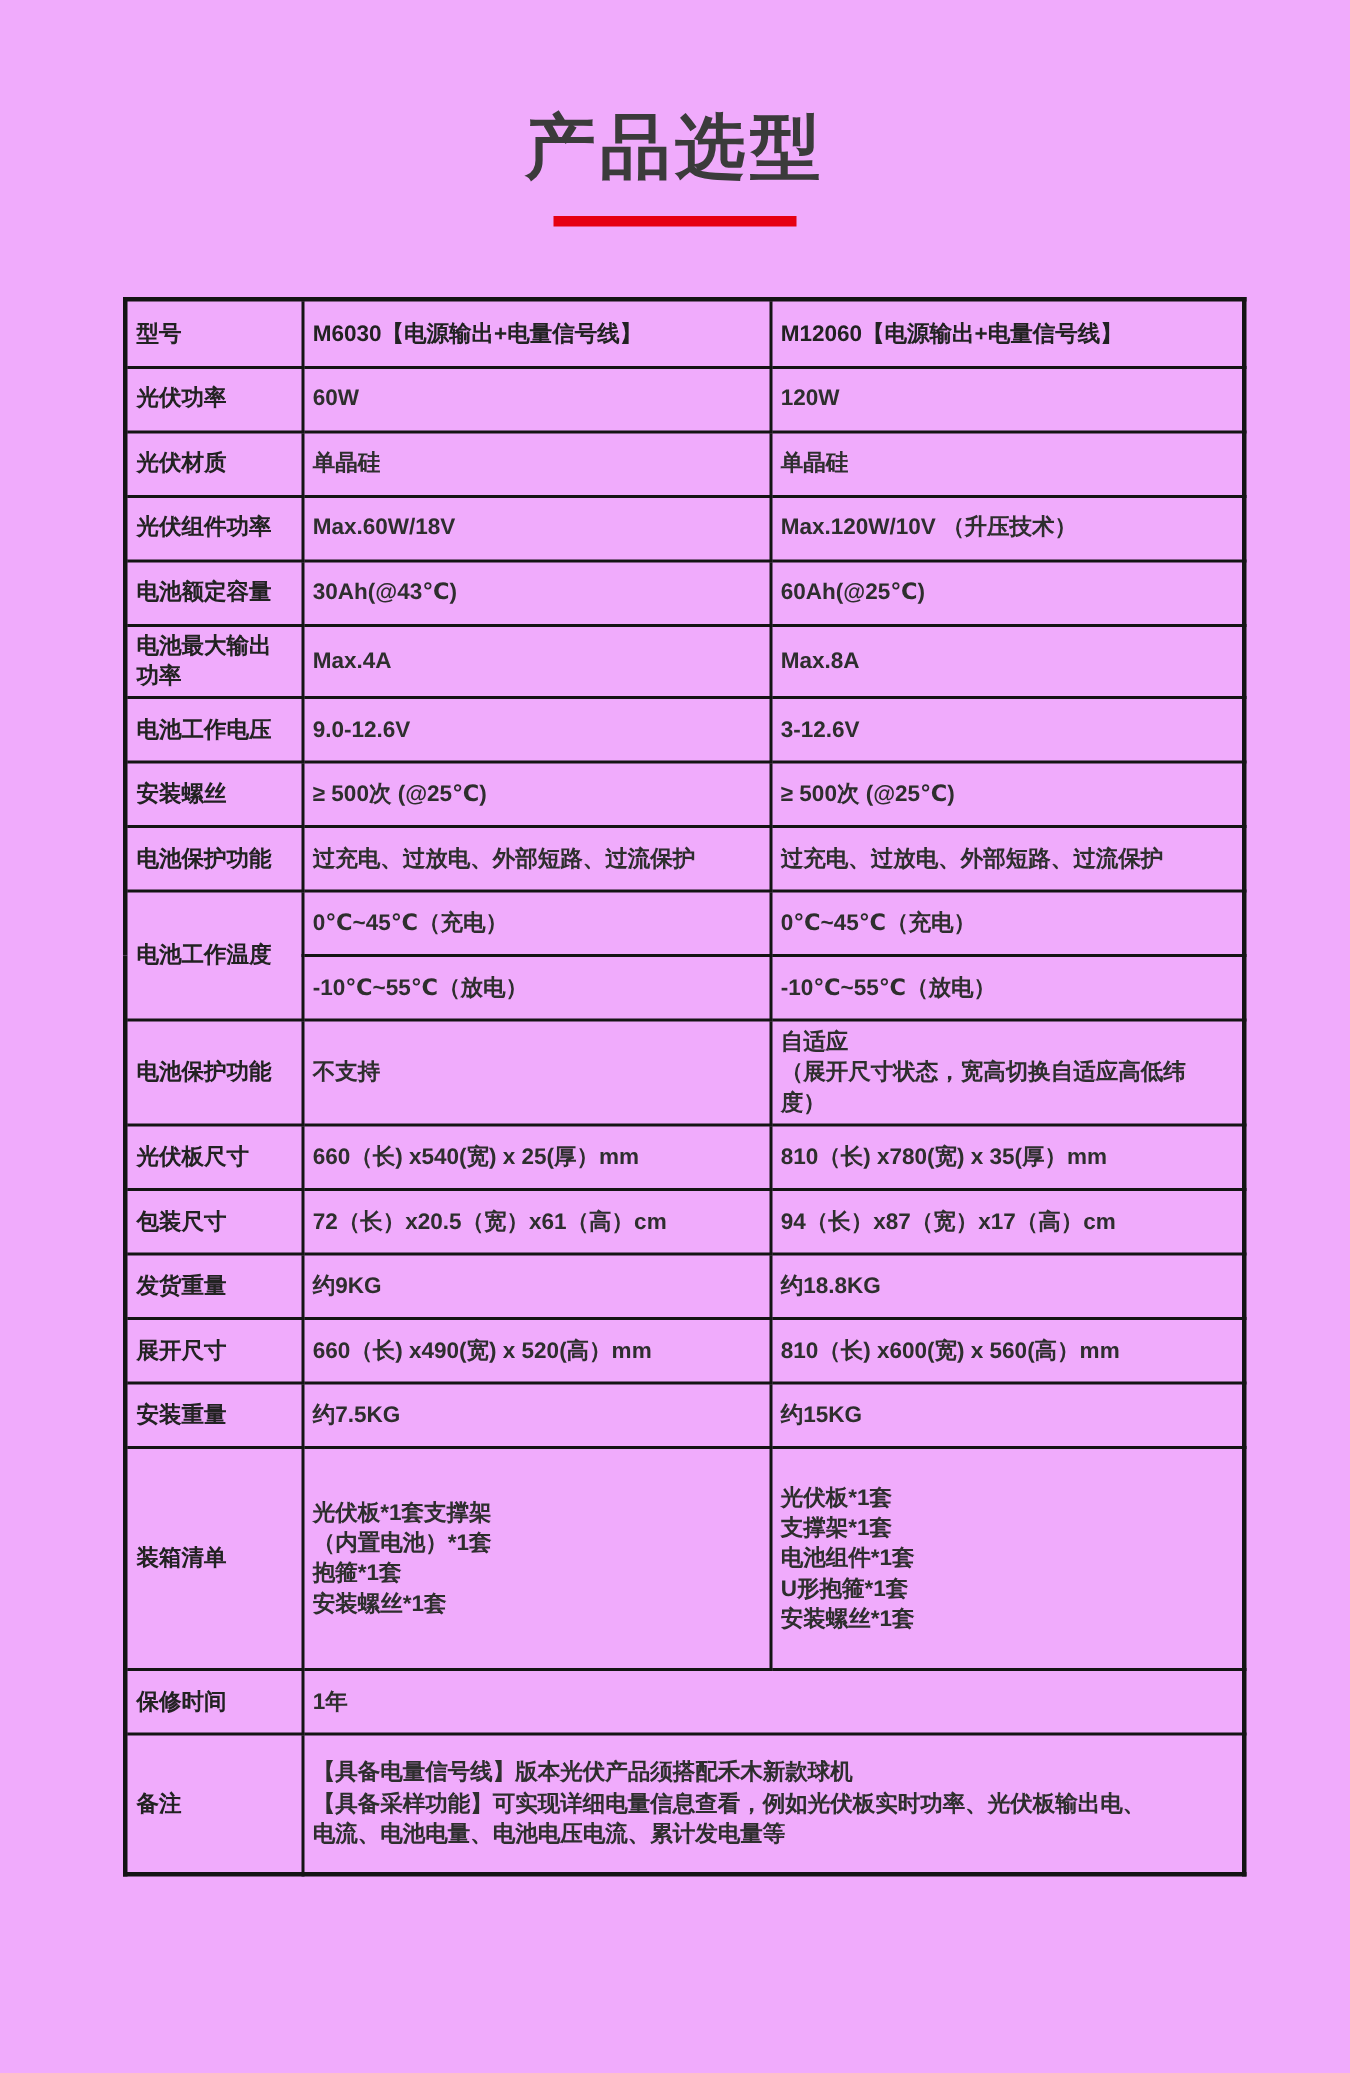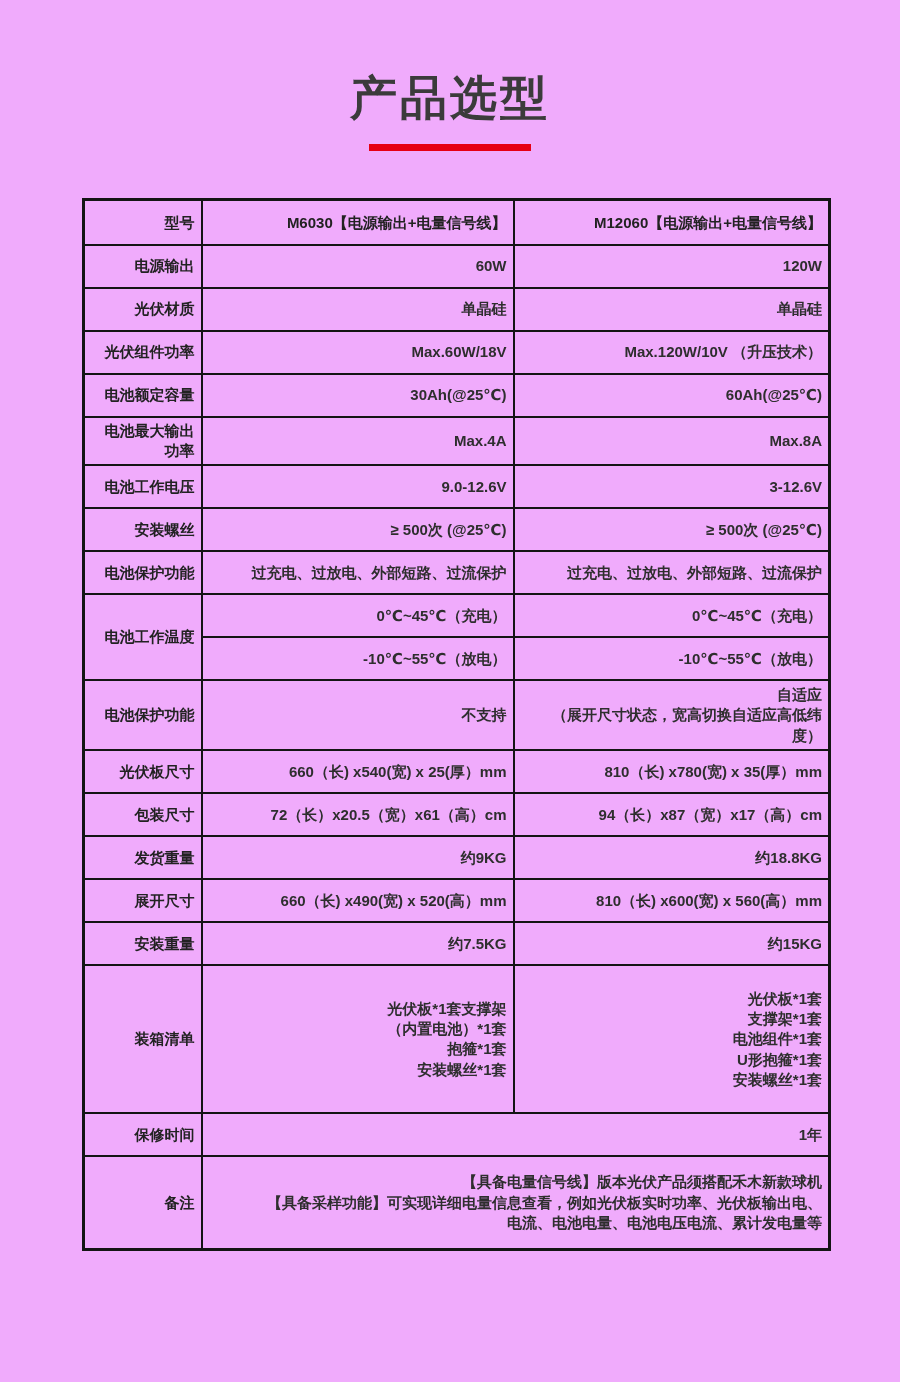--- a/index.html
+++ b/index.html
@@ -36,21 +36,21 @@
     table-layout: fixed;
     margin: 47px 0 0 82px;
     width: 746px;
     border: 3px solid #141414;
   }
   col.c1 { width: 118px; }
   col.c2 { width: 312px; }
   col.c3 { width: 316px; }
   .spec th, .spec td {
     border: 2px solid #141414;
-    text-align: right;
+    text-align: left;
     vertical-align: middle;
     font-size: 15px;
     padding: 3px 6px;
     line-height: 1.35;
     word-break: break-all;
   }
   .spec th {
     font-weight: bold;
     color: #222222;
   }
@@ -88,40 +88,40 @@
       </colgroup>
     <tbody>
 
       <tr class="h45">
         <th>型号</th>
         <th>M6030【电源输出+电量信号线】</th>
         <th>M12060【电源输出+电量信号线】</th>
       </tr>
 
       <tr class="h43">
-        <th>电源输出</th>
+        <th>光伏功率</th>
         <td>60W</td>
         <td>120W</td>
       </tr>
 
       <tr class="h43">
         <th>光伏材质</th>
         <td>单晶硅</td>
         <td>单晶硅</td>
       </tr>
 
       <tr class="h43">
         <th>光伏组件功率</th>
         <td>Max.60W/18V</td>
         <td>Max.120W/10V （升压技术）</td>
       </tr>
 
       <tr class="h43">
         <th>电池额定容量</th>
-        <td>30Ah(@25℃)</td>
+        <td>30Ah(@43℃)</td>
         <td>60Ah(@25℃)</td>
       </tr>
 
       <tr class="h43">
         <th>电池最大输出功率</th>
         <td>Max.4A</td>
         <td>Max.8A</td>
       </tr>
 
       <tr class="h43">

